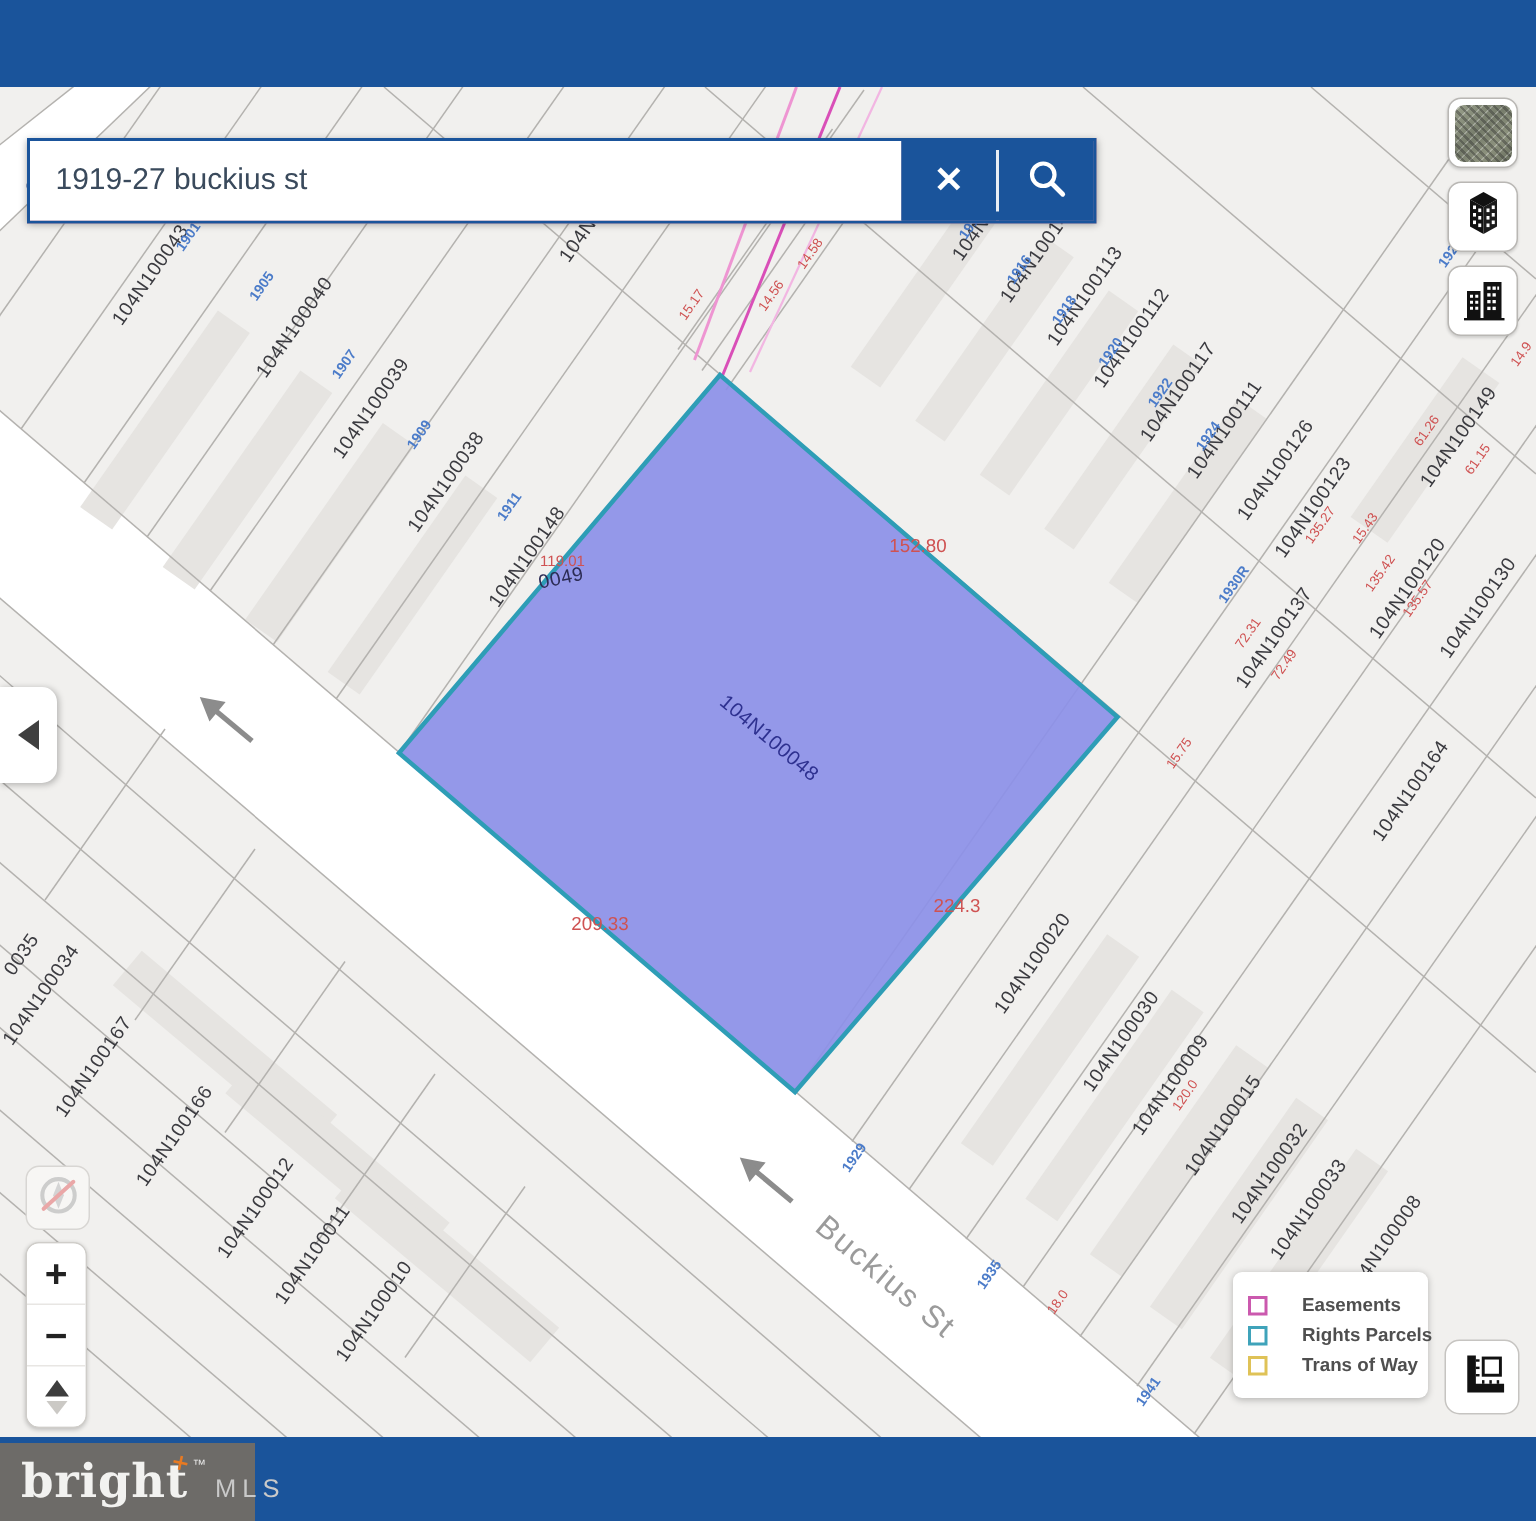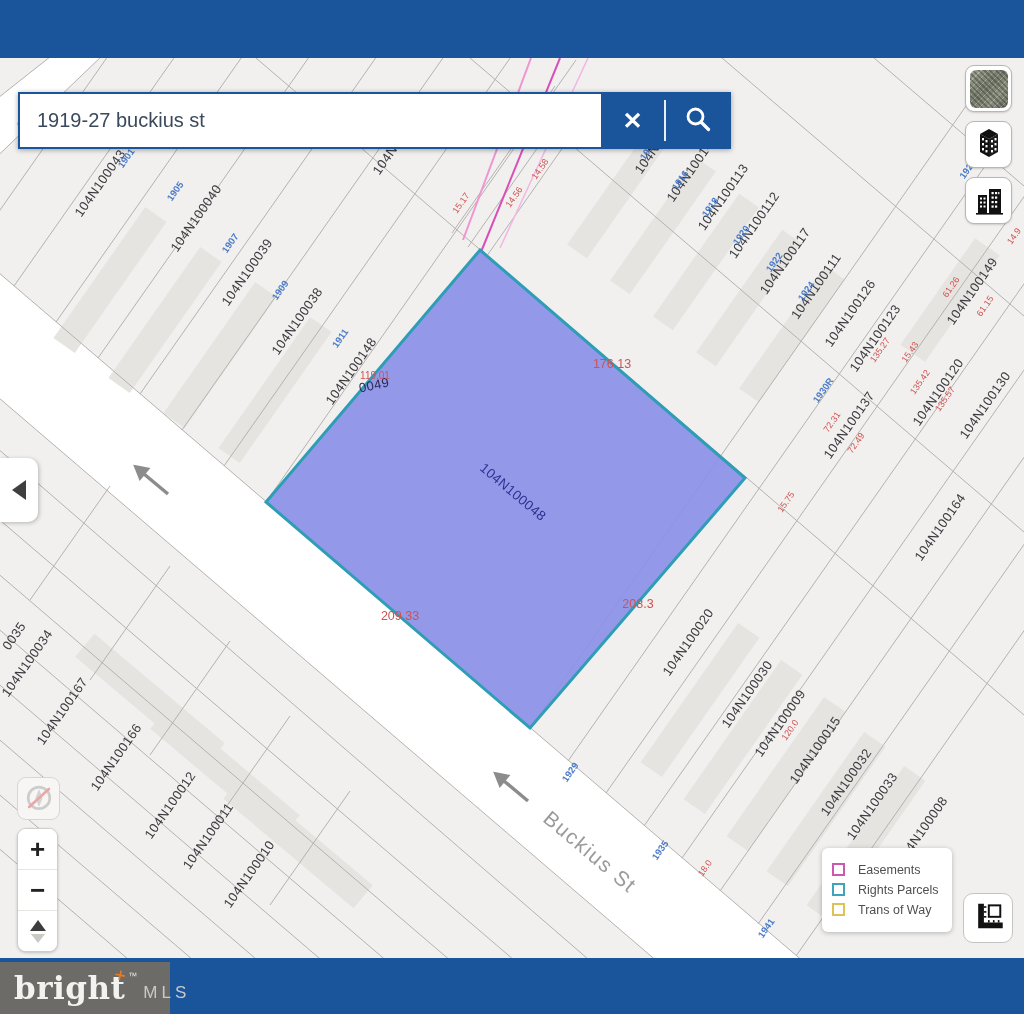--- a/index.html
+++ b/index.html
@@ -61,21 +61,21 @@
   .zoom-cell + .zoom-cell{border-top:1px solid #e8e6e3;}
   .tilt{flex-direction:column;gap:3px;}
   .tri-up{width:0;height:0;border-left:8px solid transparent;border-right:8px solid transparent;
     border-bottom:11px solid #3d3d3d;}
   .tri-down{width:0;height:0;border-left:7px solid transparent;border-right:7px solid transparent;
     border-top:9px solid #cbc9c5;}
 
   
   .legend{position:absolute;left:822px;top:848px;width:130px;background:#fff;border-radius:6px;
     box-shadow:0 1px 5px rgba(0,0,0,.25);padding:9px 10px;z-index:8;}
-  .legend-row{display:flex;align-items:flex-start;gap:13px;margin:6px 0;}
+  .legend-row{display:flex;align-items:center;gap:23px;margin:6px 0;font-weight:bold;}
   .swatch{width:13px;height:13px;border:2px solid #999;background:#fff;flex:0 0 auto;}
   .legend-label{font-size:12.5px;color:#4f4f4f;white-space:nowrap;}
   .measure-btn{position:absolute;left:963px;top:893px;width:50px;height:50px;background:#fff;
     border:1.5px solid #c6c4c1;border-radius:10px;display:flex;align-items:center;justify-content:center;
     z-index:8;cursor:pointer;}
 
   
   .brandbox{position:absolute;left:0;top:962px;width:170px;height:52px;background:#6d6b68;z-index:8;
     display:flex;align-items:center;padding-left:14px;}
   .brand-main{font-family:"DejaVu Serif",serif;font-weight:700;font-size:31px;color:#f2f2f0;
@@ -243,23 +243,23 @@
       <span class="map-label hnum" style="left: 766px; top: 928px; transform: translate(-50%, -50%) rotate(-55deg);">1941</span>
       <span class="map-label hnum" style="left: 966px; top: 171px; transform: translate(-50%, -50%) rotate(-55deg);">192</span>
     </div>
   <div>
 
   <span class="map-label meas" style="left: 350px; top: 130px; transform: translate(-50%, -50%) rotate(-55deg);">99.32</span>
       <span class="map-label meas" style="left: 461px; top: 203px; transform: translate(-50%, -50%) rotate(-55deg);">15.17</span>
       <span class="map-label meas" style="left: 514px; top: 197px; transform: translate(-50%, -50%) rotate(-55deg);">14.56</span>
       <span class="map-label meas" style="left: 540px; top: 169px; transform: translate(-50%, -50%) rotate(-55deg);">14.58</span>
       <span class="map-label meas" style="left: 375px; top: 375px; transform: translate(-50%, -50%) rotate(0deg); font-size: 10px;">119.01</span>
-      <span class="map-label meas" style="left: 612px; top: 364px; transform: translate(-50%, -50%) rotate(0deg); font-size: 12.5px;">176.13</span>
+      <span class="map-label meas" style="left: 612px; top: 364px; transform: translate(-50%, -50%) rotate(0deg); font-size: 12.5px;">152.80</span>
       <span class="map-label meas" style="left: 400px; top: 616px; transform: translate(-50%, -50%) rotate(0deg); font-size: 12.5px;">209.33</span>
-      <span class="map-label meas" style="left: 638px; top: 604px; transform: translate(-50%, -50%) rotate(0deg); font-size: 12.5px;">208.3</span>
+      <span class="map-label meas" style="left: 638px; top: 604px; transform: translate(-50%, -50%) rotate(0deg); font-size: 12.5px;">224.3</span>
       <span class="map-label meas" style="left: 786px; top: 502px; transform: translate(-50%, -50%) rotate(-55deg);">15.75</span>
       <span class="map-label meas" style="left: 832px; top: 422px; transform: translate(-50%, -50%) rotate(-55deg);">72.31</span>
       <span class="map-label meas" style="left: 856px; top: 443px; transform: translate(-50%, -50%) rotate(-55deg);">72.49</span>
       <span class="map-label meas" style="left: 880px; top: 350px; transform: translate(-50%, -50%) rotate(-55deg);">135.27</span>
       <span class="map-label meas" style="left: 910px; top: 352px; transform: translate(-50%, -50%) rotate(-55deg);">15.43</span>
       <span class="map-label meas" style="left: 920px; top: 382px; transform: translate(-50%, -50%) rotate(-55deg);">135.42</span>
       <span class="map-label meas" style="left: 945px; top: 399px; transform: translate(-50%, -50%) rotate(-55deg);">135.57</span>
       <span class="map-label meas" style="left: 951px; top: 287px; transform: translate(-50%, -50%) rotate(-55deg);">61.26</span>
       <span class="map-label meas" style="left: 985px; top: 306px; transform: translate(-50%, -50%) rotate(-55deg);">61.15</span>
       <span class="map-label meas" style="left: 1014px; top: 236px; transform: translate(-50%, -50%) rotate(-55deg);">14.9</span>

